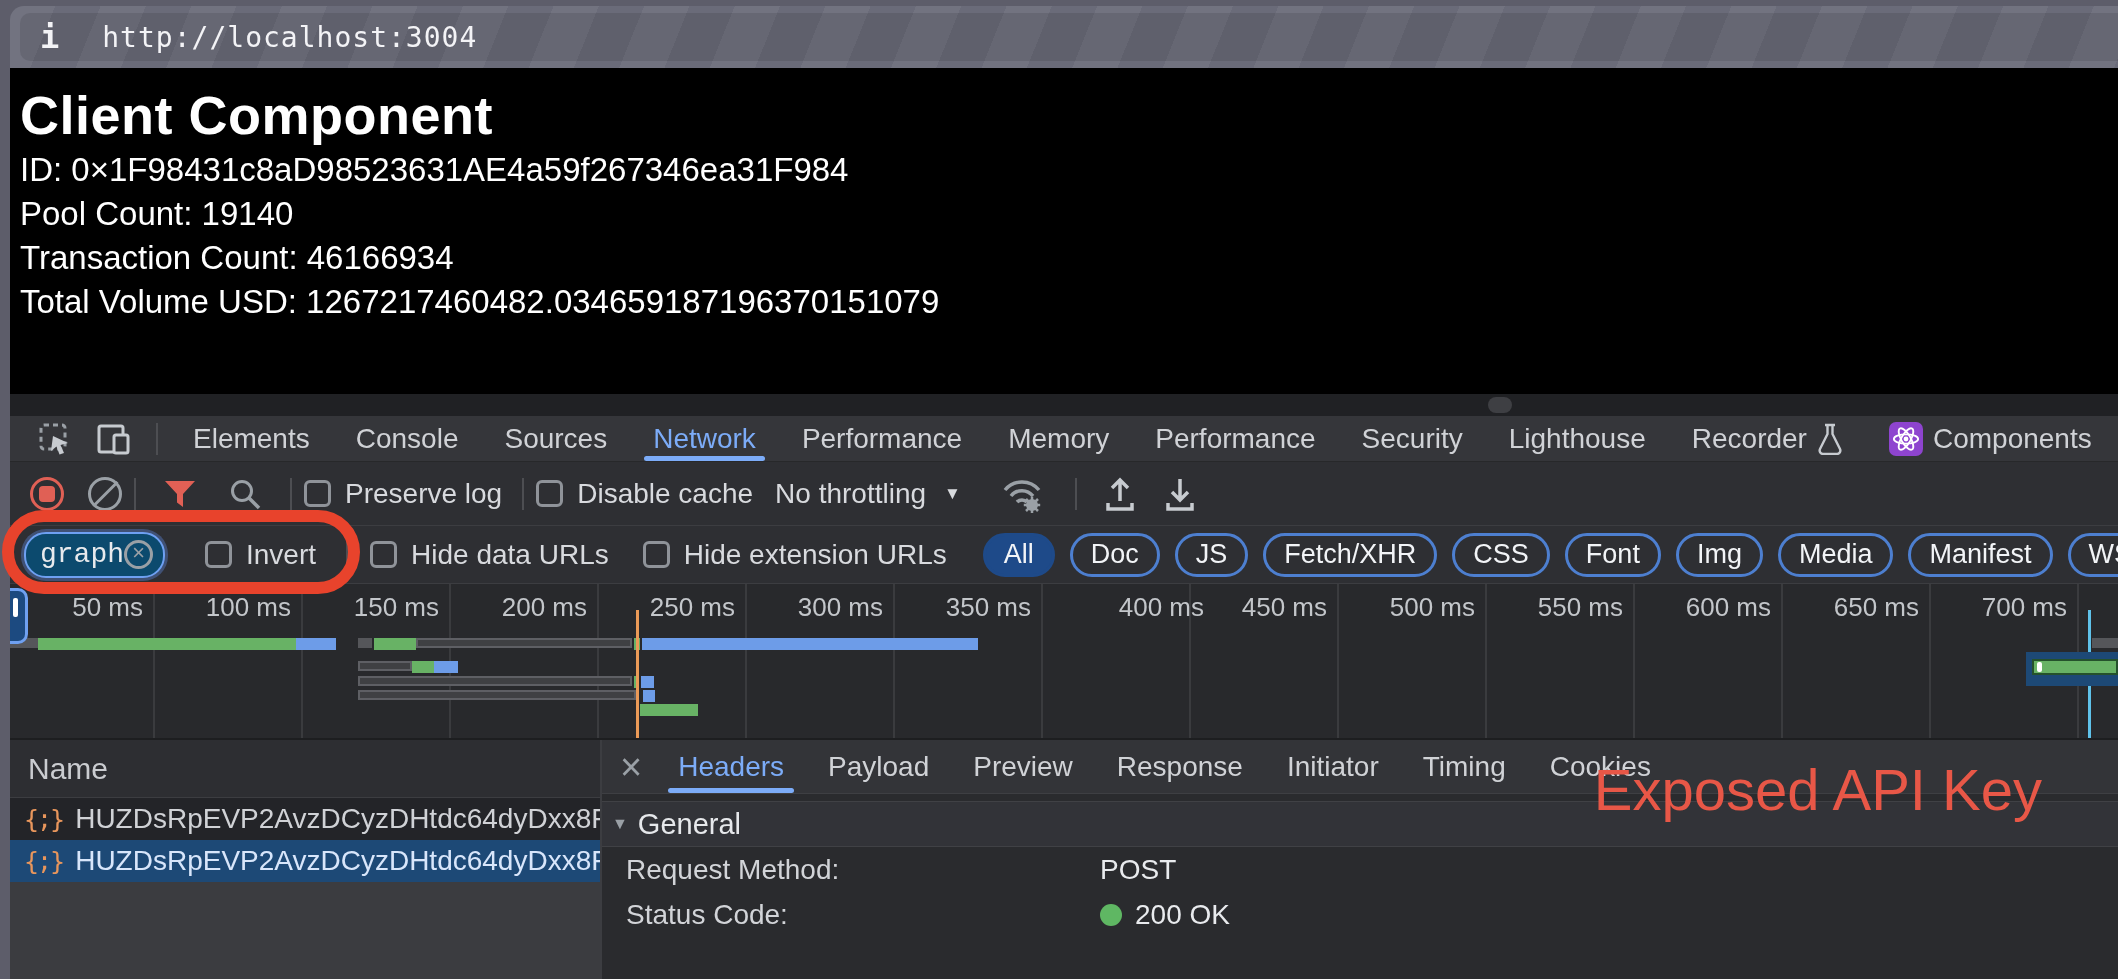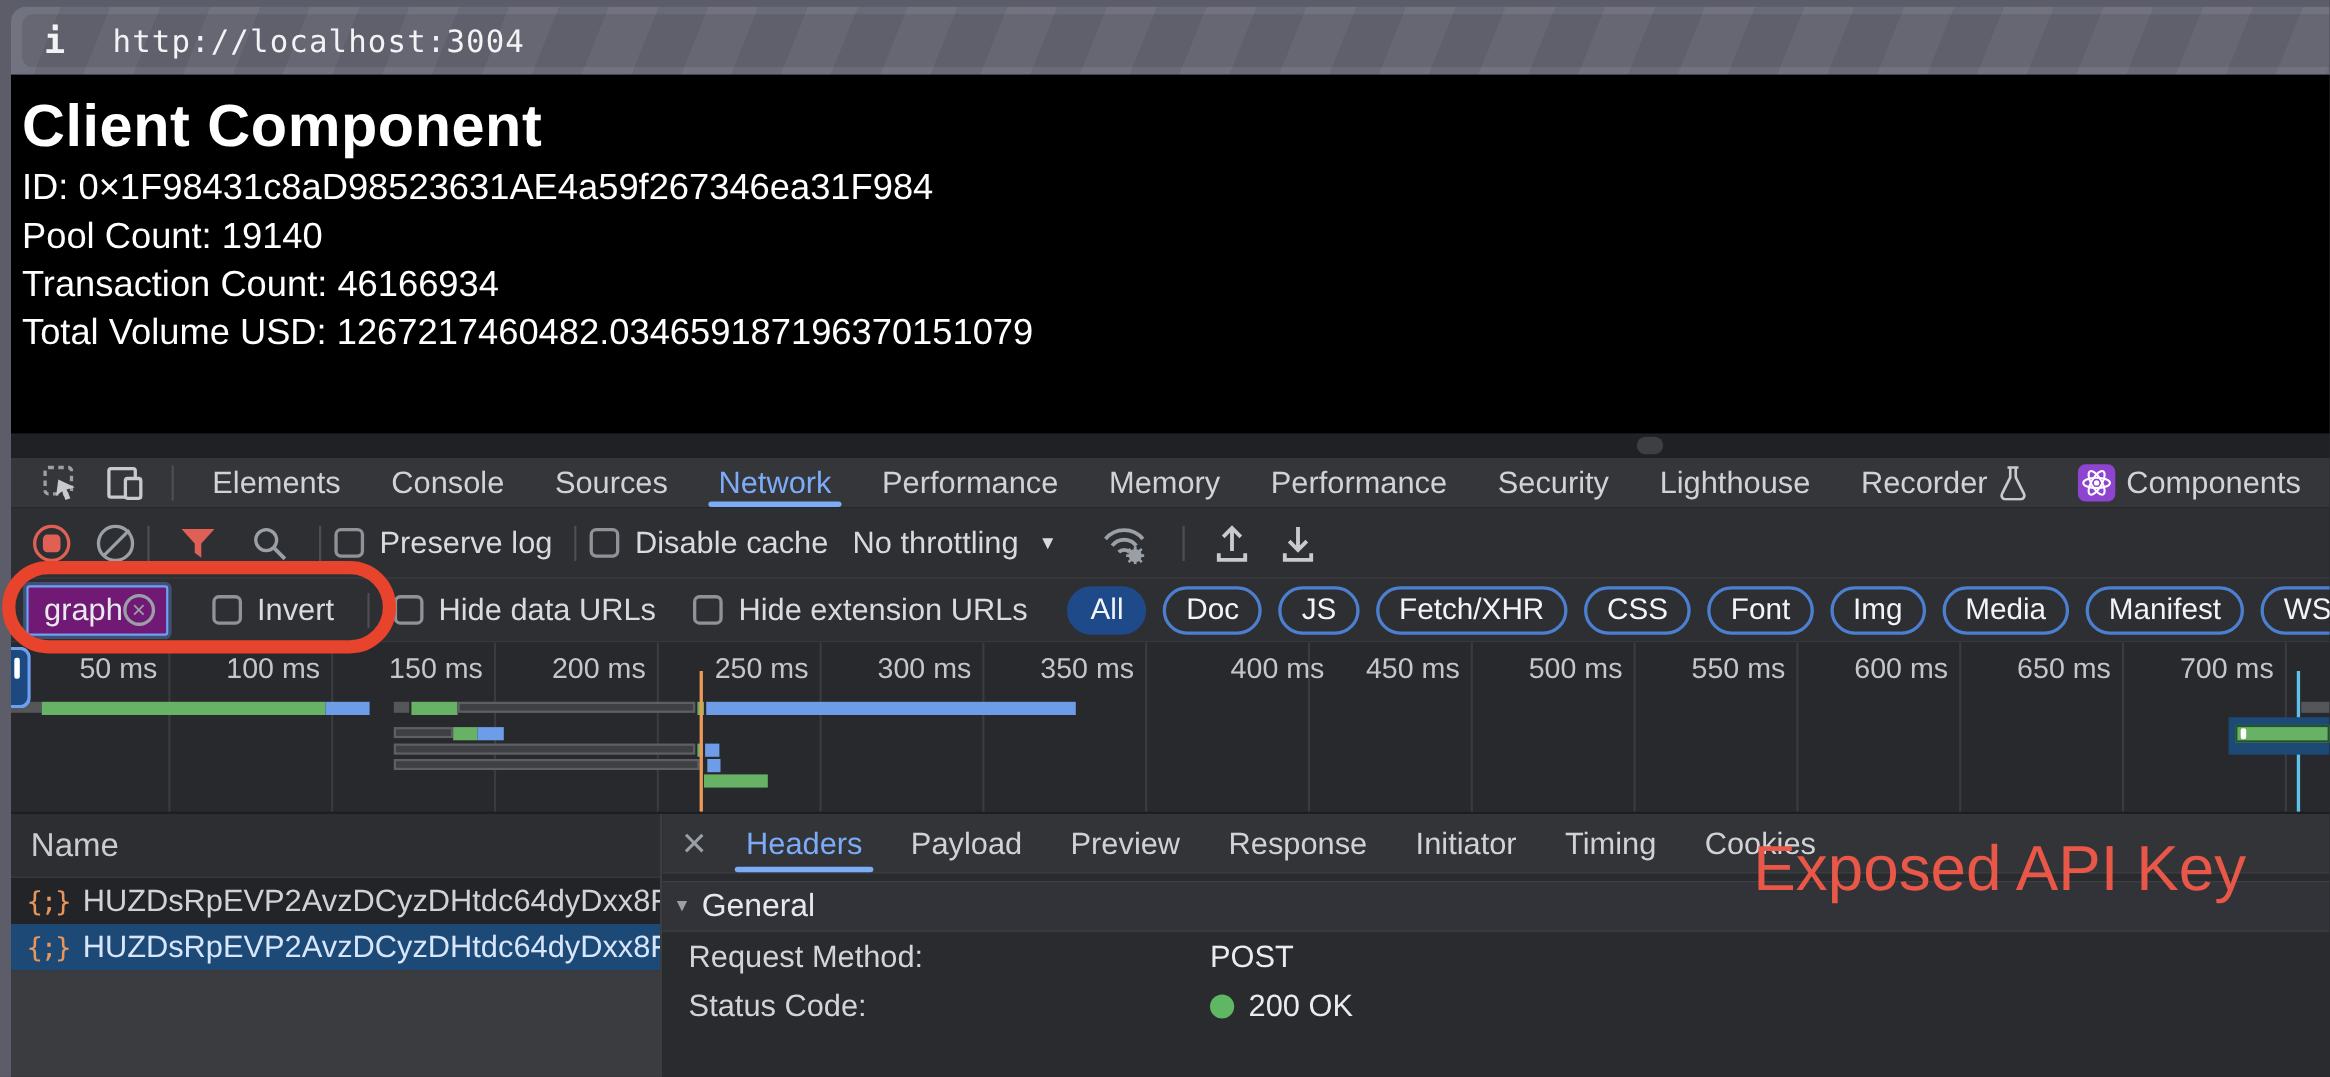--- a/index.html
+++ b/index.html
@@ -53,21 +53,21 @@
   .rec-btn { width: 34px; height: 34px; border: 3px solid #e06055; border-radius: 50%; position: relative; margin-right: 24px; flex: none; }
   .rec-btn::after { content: ""; position: absolute; left: 6px; top: 6px; width: 16px; height: 16px; border-radius: 4px; background: #e06055; }
   .clear-btn { width: 34px; height: 34px; border: 3px solid #9aa0a6; border-radius: 50%; position: relative; flex: none; }
   .clear-btn::after { content: ""; position: absolute; left: 13px; top: -3px; width: 3px; height: 34px; background: #9aa0a6; transform: rotate(45deg); }
   .check { width: 27px; height: 27px; border: 3px solid #8f9399; border-radius: 6px; margin-right: 14px; flex: none; background: transparent; }
   .tb-item { display: flex; align-items: center; margin-right: 8px; }
   .caret { font-size: 17px; color: #d8dade; margin-left: 18px; }
 
   
   .dt-filter { height: 58px; border-bottom: 1px solid #3c3d41; display: flex; align-items: center; padding-left: 14px; white-space: nowrap; color: #d8dade; font-size: 28px; position: relative; }
-  .filter-input { width: 324px; height: 46px; background: #701a75; border: 2px solid #6ea0f2; box-shadow: 0 0 0 3px rgba(96,146,240,0.35); border-radius: 3px; display: flex; align-items: center; padding: 0 10px 0 14px; }
+  .filter-input { width: 324px; height: 46px; background: #0c4a6e; border: 2px solid #6ea0f2; box-shadow: 0 0 0 3px rgba(96,146,240,0.35); border-radius: 22px; display: flex; align-items: center; padding: 0 10px 0 14px; font-family: Liberation Mono, monospace; }
   .filter-text { flex: 1; font-size: 28px; color: #e8eaed; }
   .input-clear { width: 29px; height: 29px; border: 3px solid #9aa0a6; border-radius: 50%; color: #9aa0a6; font-size: 22px; line-height: 23px; text-align: center; flex: none; }
   .chips { display: flex; align-items: center; gap: 15px; margin-left: 28px; }
   .chip { height: 44px; padding: 0 18px; border: 3px solid #4d7fd0; border-radius: 23px; color: #f2f4f7; font-size: 27px; display: flex; align-items: center; flex: none; }
   .chip.active { background: #1e4a89; border-color: #1e4a89; }
 
   
   .dt-timeline { height: 156px; background: #28292c; border-bottom: 2px solid #1d1e20; position: relative; overflow: hidden; }
   .tl-grid { position: absolute; top: 0; bottom: 0; width: 2px; background: #3a3b3e; }
   .tl-tick { position: absolute; top: 8px; width: 130px; text-align: right; font-size: 26px; color: #c3c6ca; }

